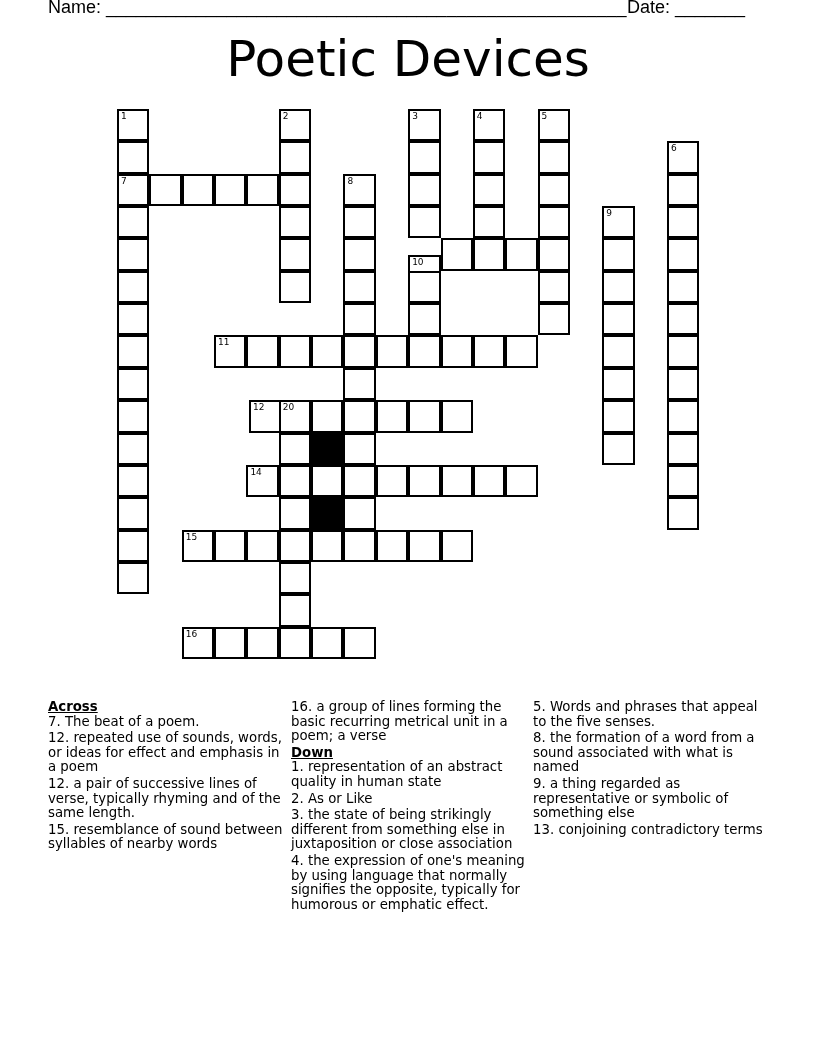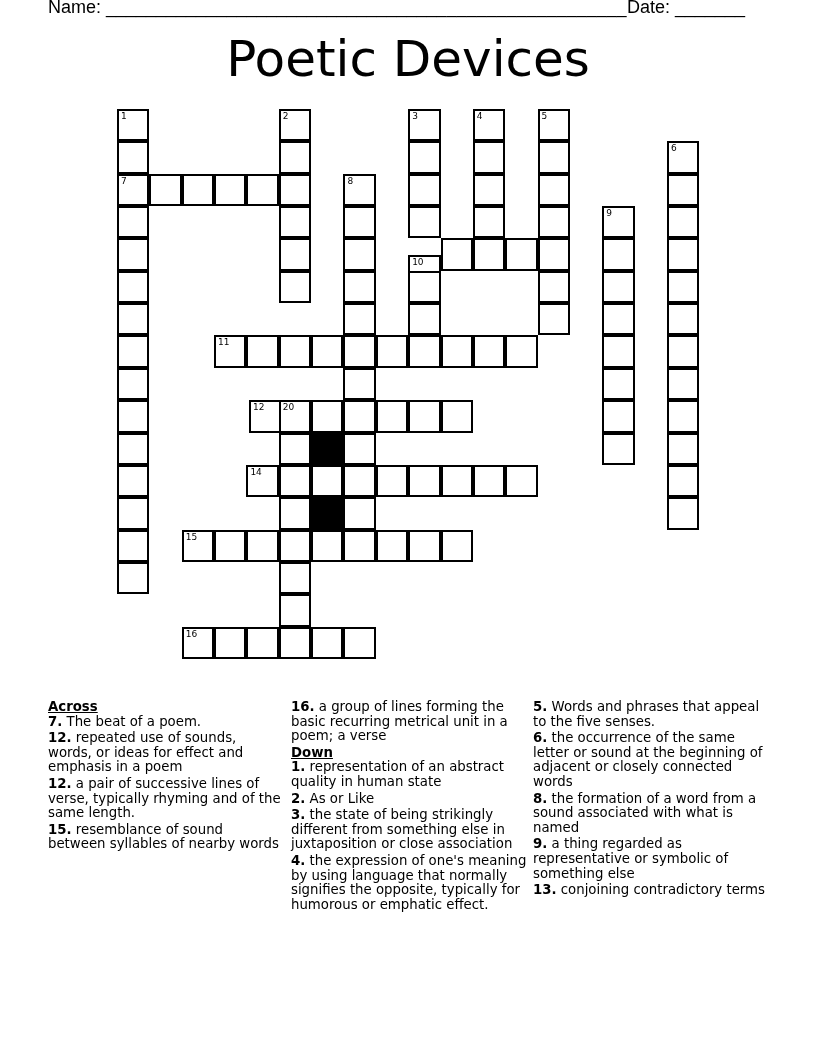--- a/index.html
+++ b/index.html
@@ -10,21 +10,21 @@
   .grid { position: absolute; left: 118px; top: 110px; }
   .cell { position: absolute; width: 32.4px; height: 32.4px; box-sizing: border-box; border: 2px solid #000; background: #fff; margin-left: -1px; margin-top: -1px; }
   .cell.black { background: #000; }
   .num { position: absolute; top: 1px; left: 2px; font-family: "DejaVu Sans", sans-serif; font-size: 9px; line-height: 9px; }
   .clues { position: absolute; top: 700px; font-family: "DejaVu Sans", sans-serif; font-size: 13.3px; line-height: 14.6px; }
   .col1 { left: 48px; width: 236px; }
   .col2 { left: 291px; width: 236px; }
   .col3 { left: 533px; width: 240px; }
   .section-heading { font-weight: bold; text-decoration: underline; display: block; }
   .clue { margin-bottom: 2px; }
-  .clue-num { font-weight: bold; }
+  .clue-num { font-weight: normal; }
 </style>
 </head>
 <body>
 
 <div class="header">Name: ____________________________________________________</div>
 <div class="header-date">Date: _______</div>
 <div class="title">Poetic Devices</div>
 
 <div class="grid" id="grid">
     <div class="cell" style="left: 0px; top: 0px;">
@@ -194,17 +194,16 @@
   <div class="clue"><span class="clue-num">16.</span> <span>a group of lines forming the basic recurring metrical unit in a poem; a verse</span></div>
   <span class="section-heading">Down</span>
   <div class="clue"><span class="clue-num">1.</span> <span>representation of an abstract quality in human state</span></div>
   <div class="clue"><span class="clue-num">2.</span> <span>As or Like</span></div>
   <div class="clue"><span class="clue-num">3.</span> <span>the state of being strikingly different from something else in juxtaposition or close association</span></div>
   <div class="clue"><span class="clue-num">4.</span> <span>the expression of one's meaning by using language that normally signifies the opposite, typically for humorous or emphatic effect.</span></div>
 </div>
 
 <div class="clues col3">
   <div class="clue"><span class="clue-num">5.</span> <span>Words and phrases that appeal to the five senses.</span></div>
-  <div class="clue"><span class="clue-num">6.</span> <span>the occurrence of the same letter or sound at the beginning of adjacent or closely connected words</span></div>
   <div class="clue"><span class="clue-num">8.</span> <span>the formation of a word from a sound associated with what is named</span></div>
   <div class="clue"><span class="clue-num">9.</span> <span>a thing regarded as representative or symbolic of something else</span></div>
   <div class="clue"><span class="clue-num">13.</span> <span>conjoining contradictory terms</span></div>
 </div>
 
 </body></html>

